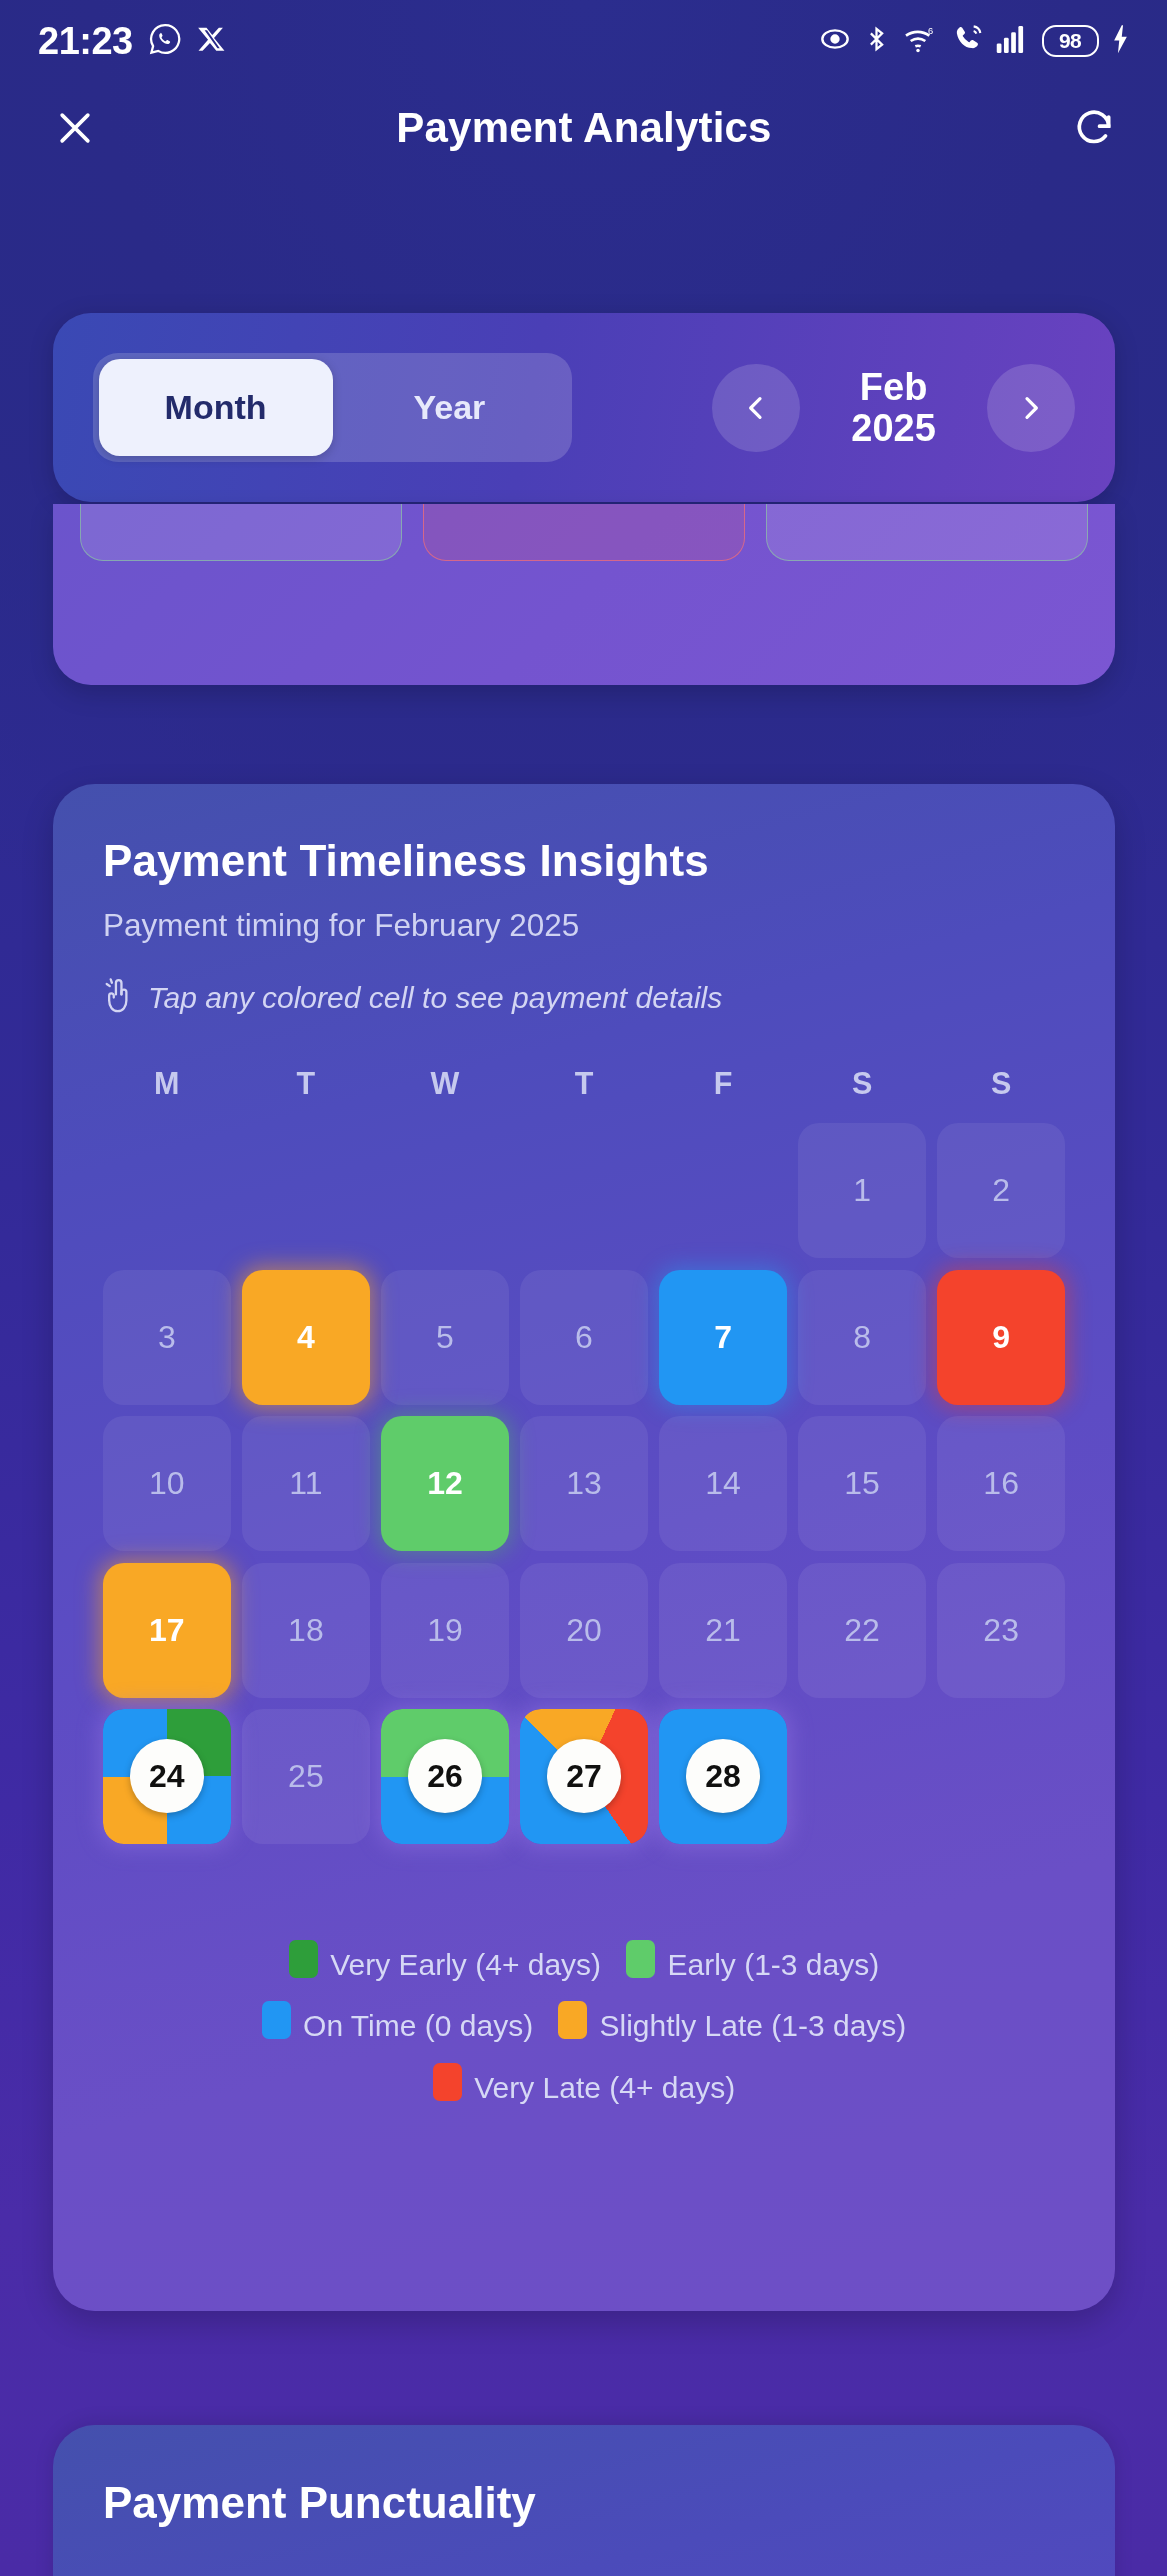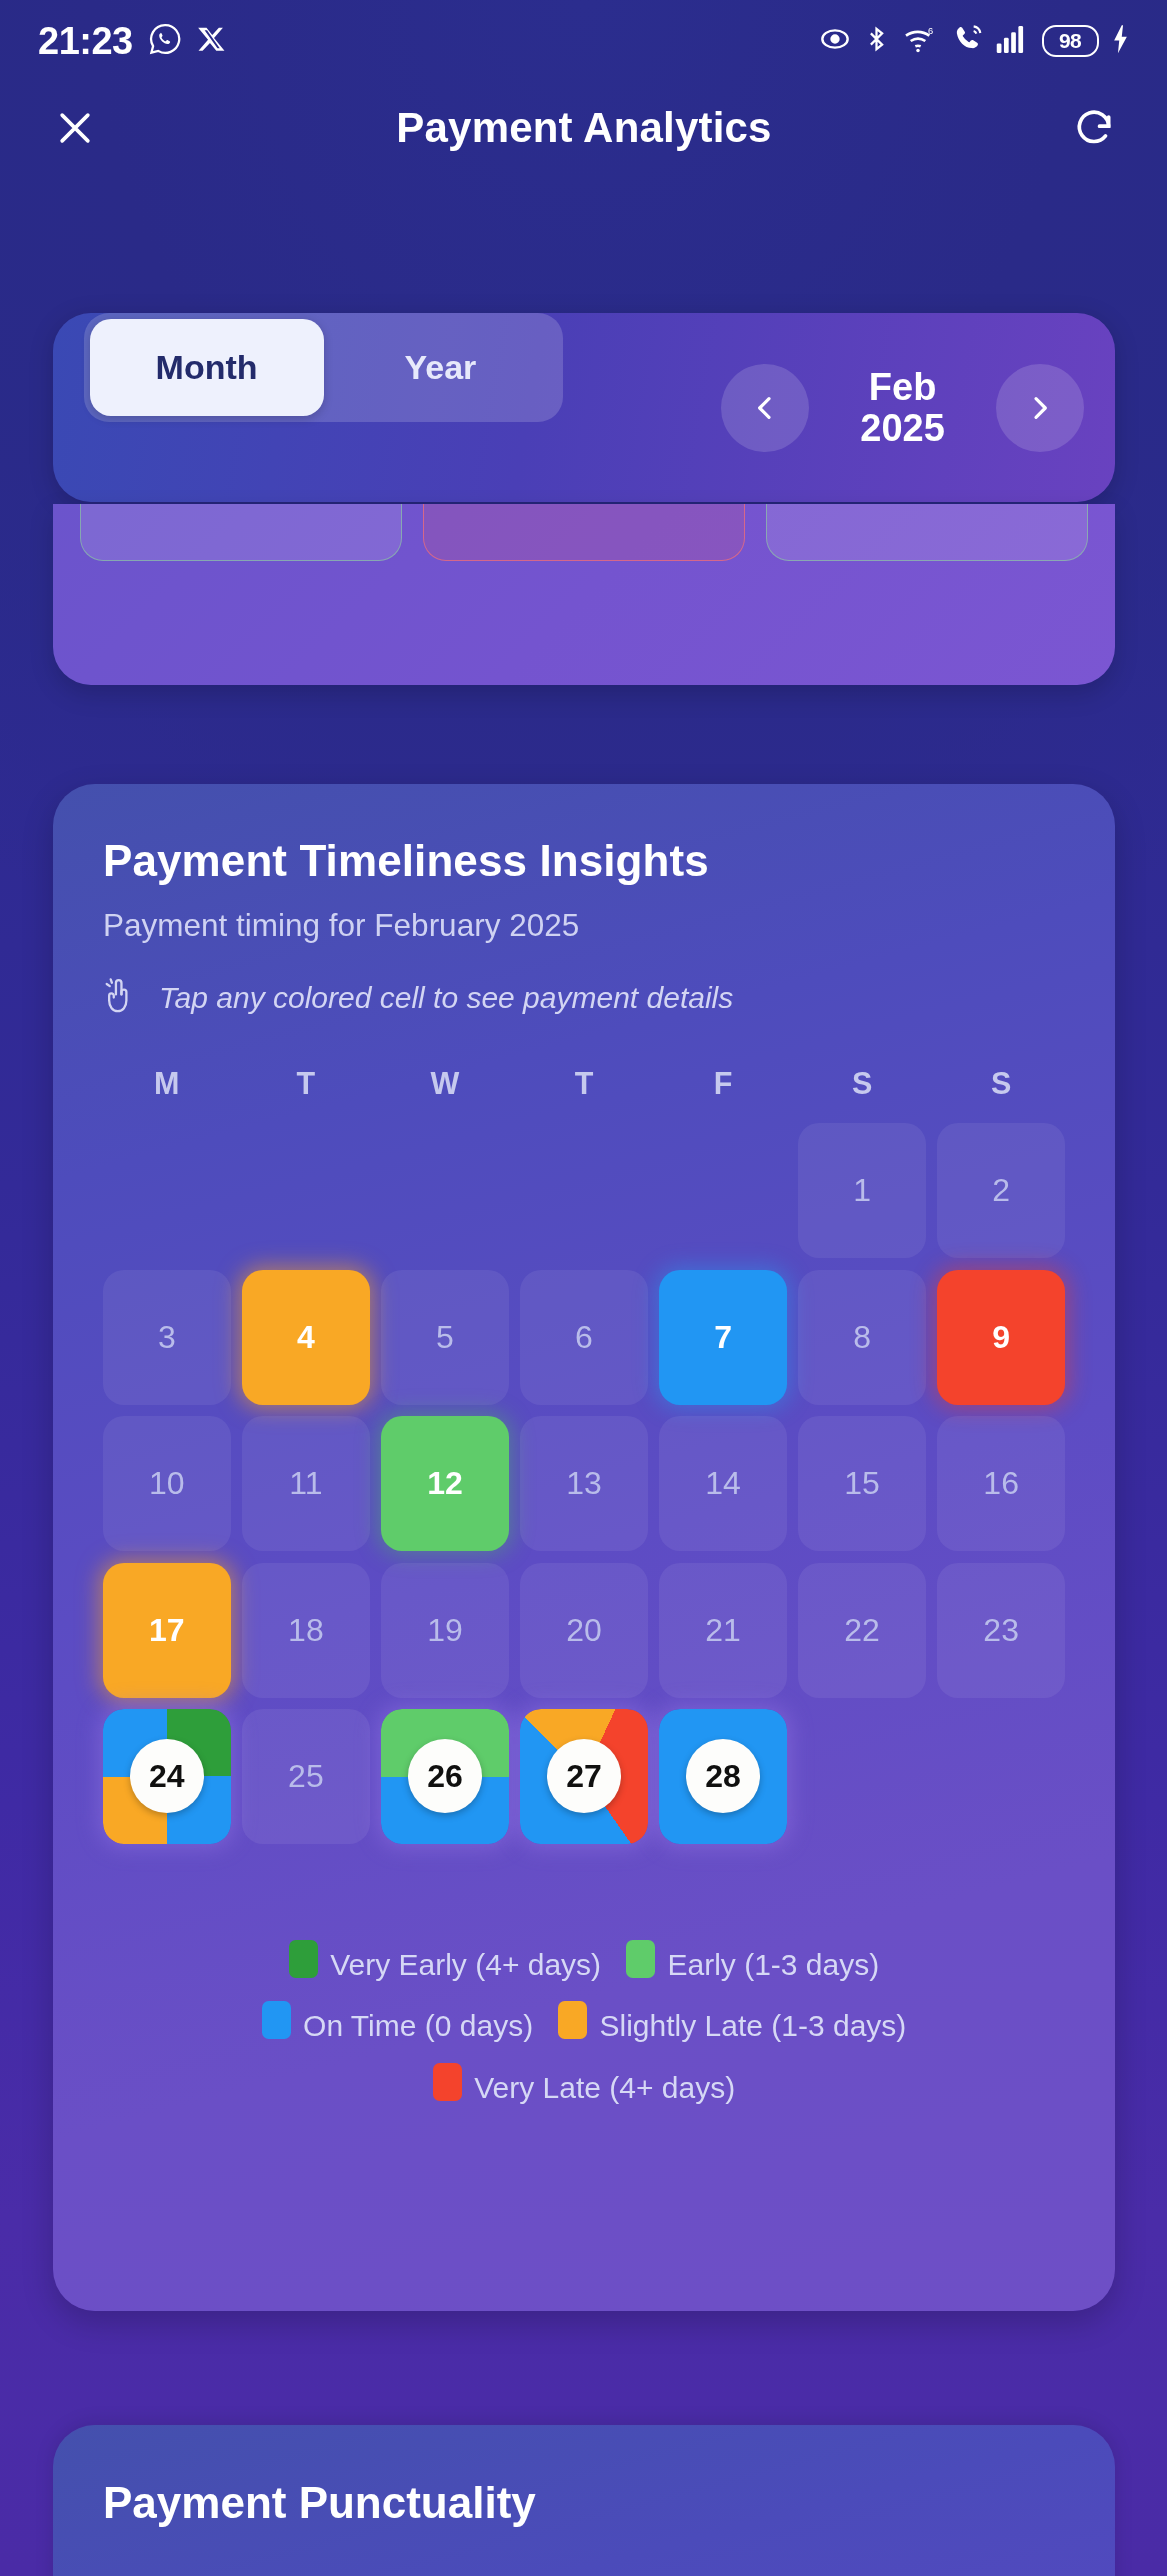--- a/index.html
+++ b/index.html
@@ -44,22 +44,22 @@
   .hdr-title{ font-size:42px; font-weight:700; letter-spacing:0.2px; color:#fff;
               position:absolute; left:0; right:0; text-align:center; pointer-events:none; }
   .icon-btn{ width:57px; height:57px; display:flex; align-items:center; justify-content:center;
              position:relative; z-index:2; cursor:pointer; }
 
   
   .periodbar{
     position:absolute; top:313px; left:53px; right:53px; height:189px;
     border-radius:38px;
     background:linear-gradient(100deg,#3a49b4 0%, #4a3fb6 45%, #6942c0 100%);
-    display:flex; justify-content:space-between;
-    padding:0 31px;
+    display:flex; align-items:center; justify-content:space-between;
+    padding:0 40px;
     box-shadow:0 5.7px 25px rgba(0,0,0,.18);
   }
   .seg{
     display:flex; background:rgba(255,255,255,.17);
     border-radius:25px; padding:5.7px; width:479px; height:109px;
   }
   .seg-opt{
     flex:1; display:flex; align-items:center; justify-content:center;
     border-radius:21px; font-size:34px; font-weight:700; color:#e7e9fb; cursor:pointer;
   }
@@ -97,21 +97,21 @@
   .card{
     position:absolute; left:53px; right:53px; top:784px; height:1527px;
     border-radius:42px;
     background:linear-gradient(165deg,#4450ad 0%, #4e4cbc 22%, #5d4cc4 50%, #6a4fc6 75%, #6e4fc6 100%);
     box-shadow:0 11.4px 32px rgba(0,0,0,.2);
     padding:52px 50px 16px 50px;
     overflow:hidden;
   }
   .card-title{ font-size:44px; font-weight:700; letter-spacing:0.1px; }
   .card-sub{ font-size:31.5px; color:#cfd2f2; margin-top:21px; font-weight:400; }
-  .taphint{ display:flex; align-items:center; gap:24px; margin-top:32px; }
+  .taphint{ display:flex; align-items:center; gap:13px; margin-top:32px; }
   .taphint-text{ font-size:30px; font-style:italic; color:#d3d5f3; }
 
   
   .cal{ margin-top:36px; }
   .cal-head, .cal-row{ display:grid; grid-template-columns:repeat(7,1fr); gap:11.4px; }
   .cal-head{ margin-bottom:13.4px; }
   .dowcell{ text-align:center; font-size:30.5px; font-weight:600; color:#c6c9ee; padding:9.5px 0; }
   .cal-row{ margin-bottom:11.4px; }
   .daycell{
     position:relative; height:135px; border-radius:21px;

